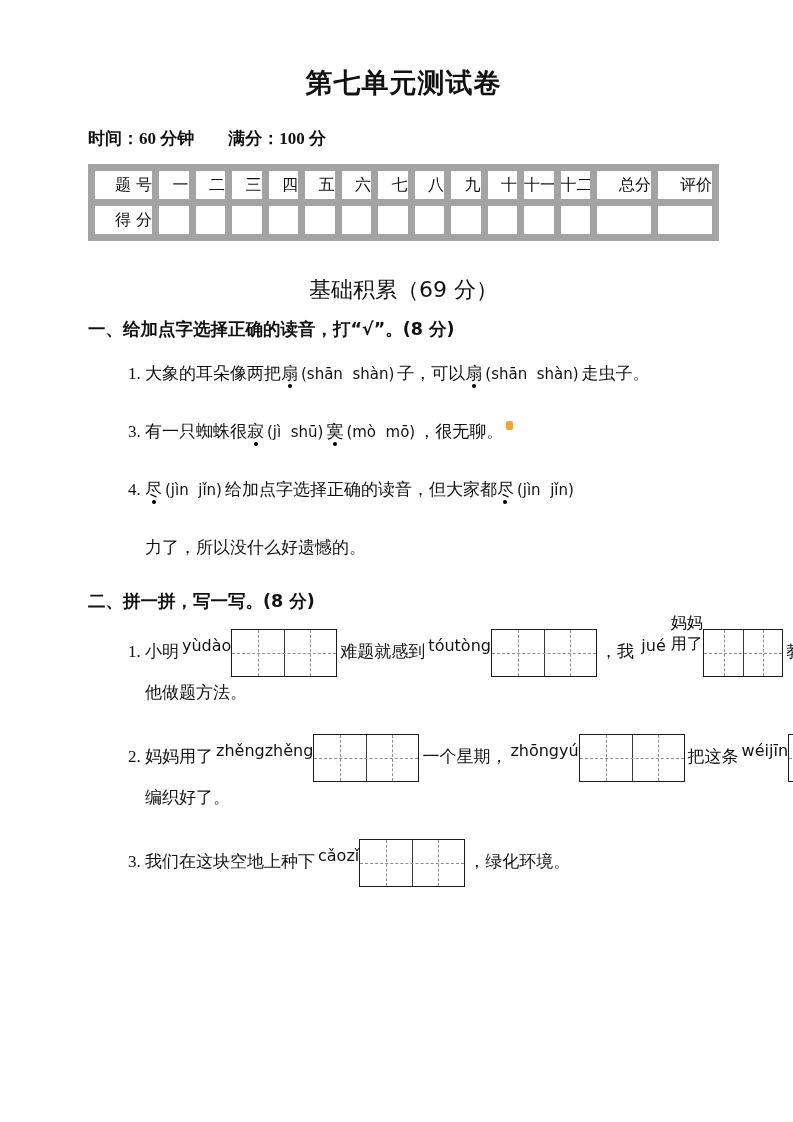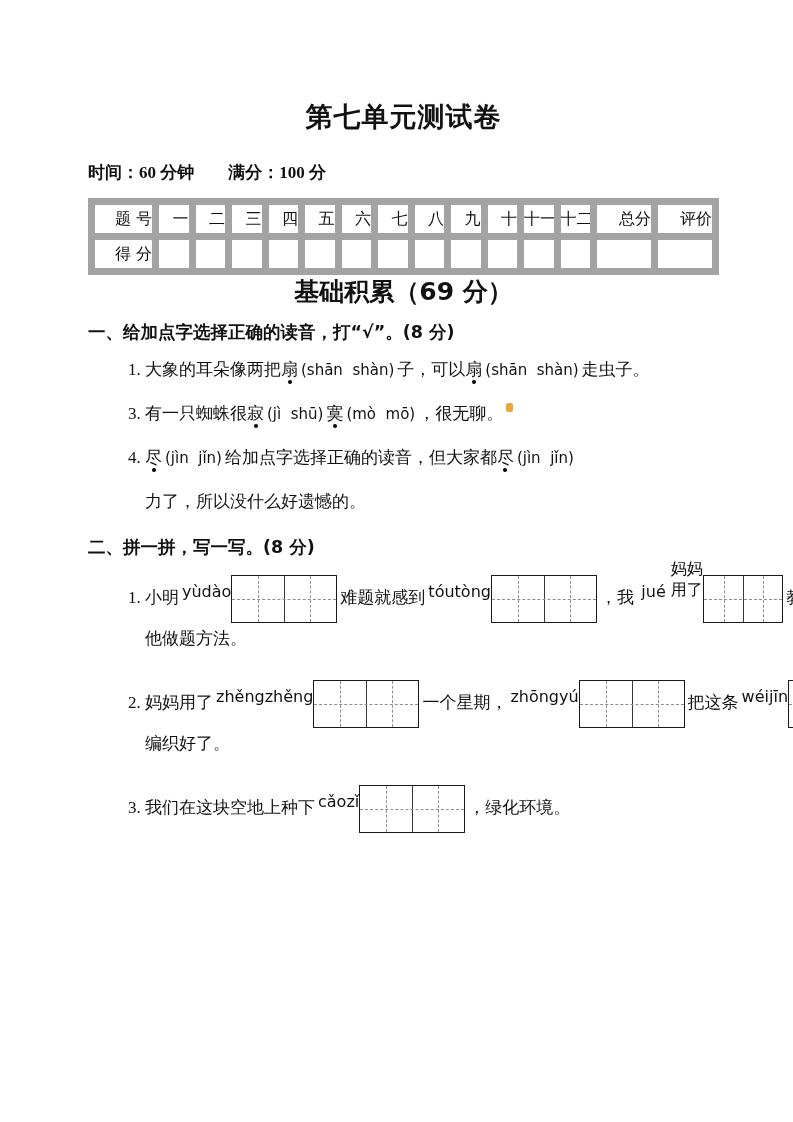--- a/index.html
+++ b/index.html
@@ -1,31 +1,31 @@
 <!DOCTYPE html>
 <html><head>
 <meta charset="utf-8">
 <style>
   html,body{margin:0;padding:0;background:#ffffff;}
   .page{width:793px;height:1122px;background:#fff;color:#111;position:relative;overflow:hidden;
         font-family:"Liberation Serif","DejaVu Serif",serif;}
   .content{padding:0 74px 0 88px;}
   .title{font-family:"DejaVu Sans","Liberation Sans",sans-serif;font-weight:bold;
-         font-size:27px;text-align:center;padding-top:99px;letter-spacing:1px;}
+         font-size:27px;text-align:center;padding-top:65px;letter-spacing:1px;}
   .subtitle{font-size:17px;text-align:left;margin-top:26px;white-space:pre;font-weight:bold;}
   table.score{border-collapse:collapse;table-layout:fixed;width:100%;margin-top:14px;
       border:2px solid #000;font-family:"DejaVu Sans","Liberation Sans",sans-serif;}
   table.score td{border:7px solid #a3a3a3;height:28px;text-align:right;font-size:16px;padding:0;
       white-space:pre;overflow:hidden;}
-  .section-title{font-family:"DejaVu Sans","Liberation Sans",sans-serif;font-weight:bold;
-      font-size:25px;text-align:center;margin-top:0;}
+  .section-title{font-family:"DejaVu Sans","Liberation Sans",sans-serif;font-weight:normal;
+      font-size:22px;text-align:center;margin-top:34px;}
   .q-heading{font-family:"DejaVu Sans","Liberation Sans",sans-serif;font-weight:bold;
       font-size:17.5px;margin-top:12px;}
   .q1-items{margin-top:4px;}
-  .q1-item{font-size:17px;line-height:43px;padding-left:57px;text-indent:-17px;white-space:pre-wrap;}
+  .q1-item{font-size:17px;line-height:58px;padding-left:57px;text-indent:-17px;white-space:pre-wrap;}
   .pinyin-inline{font-family:"DejaVu Sans","Liberation Sans",sans-serif;font-size:15px;padding:0 3px;}
   .dotted{position:relative;}
   .dotted::after{content:"";position:absolute;left:50%;transform:translateX(-50%);
      bottom:-5px;width:4px;height:4px;border-radius:50%;background:#000;}
   .stray-mark{display:inline-block;width:7px;height:9px;background:#eda63b;border-radius:2px;
      vertical-align:super;margin-left:3px;}
   .q2-item{margin-top:16px;}
   .q2-row{display:flex;align-items:flex-end;padding-left:40px;margin-top:4px;}
   .q2-row.indent{padding-left:57px;}
   .q2-text{font-size:17px;padding-bottom:14px;white-space:pre;}

